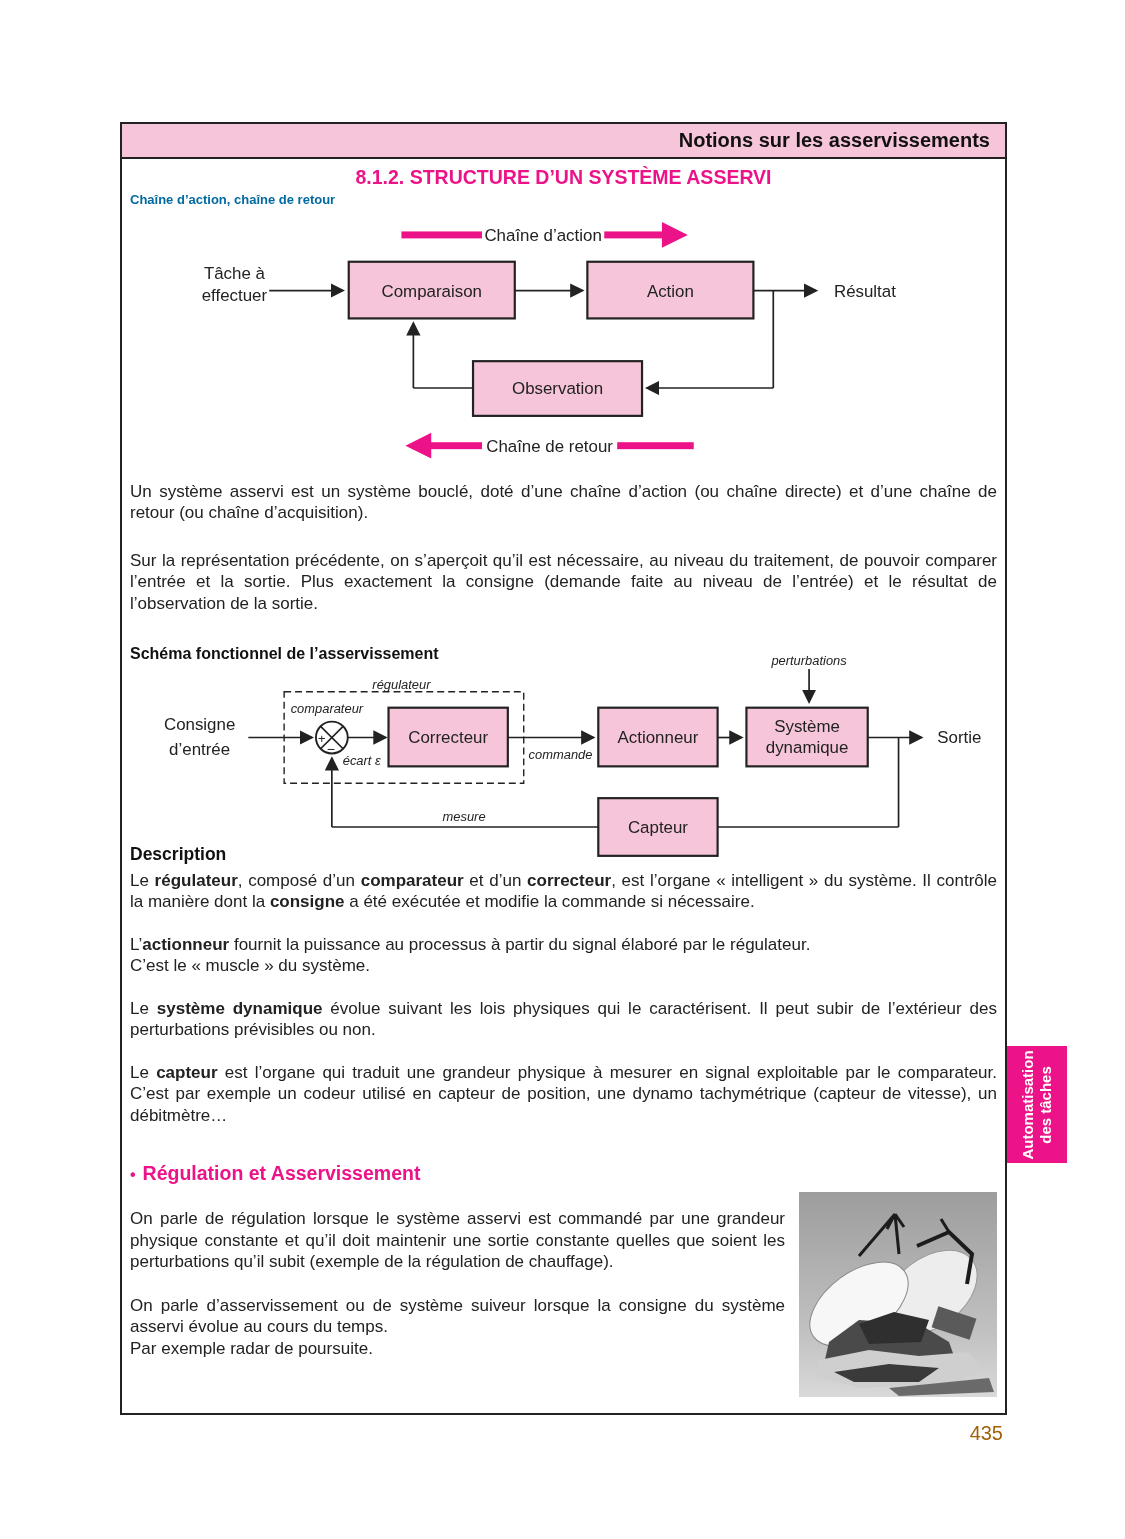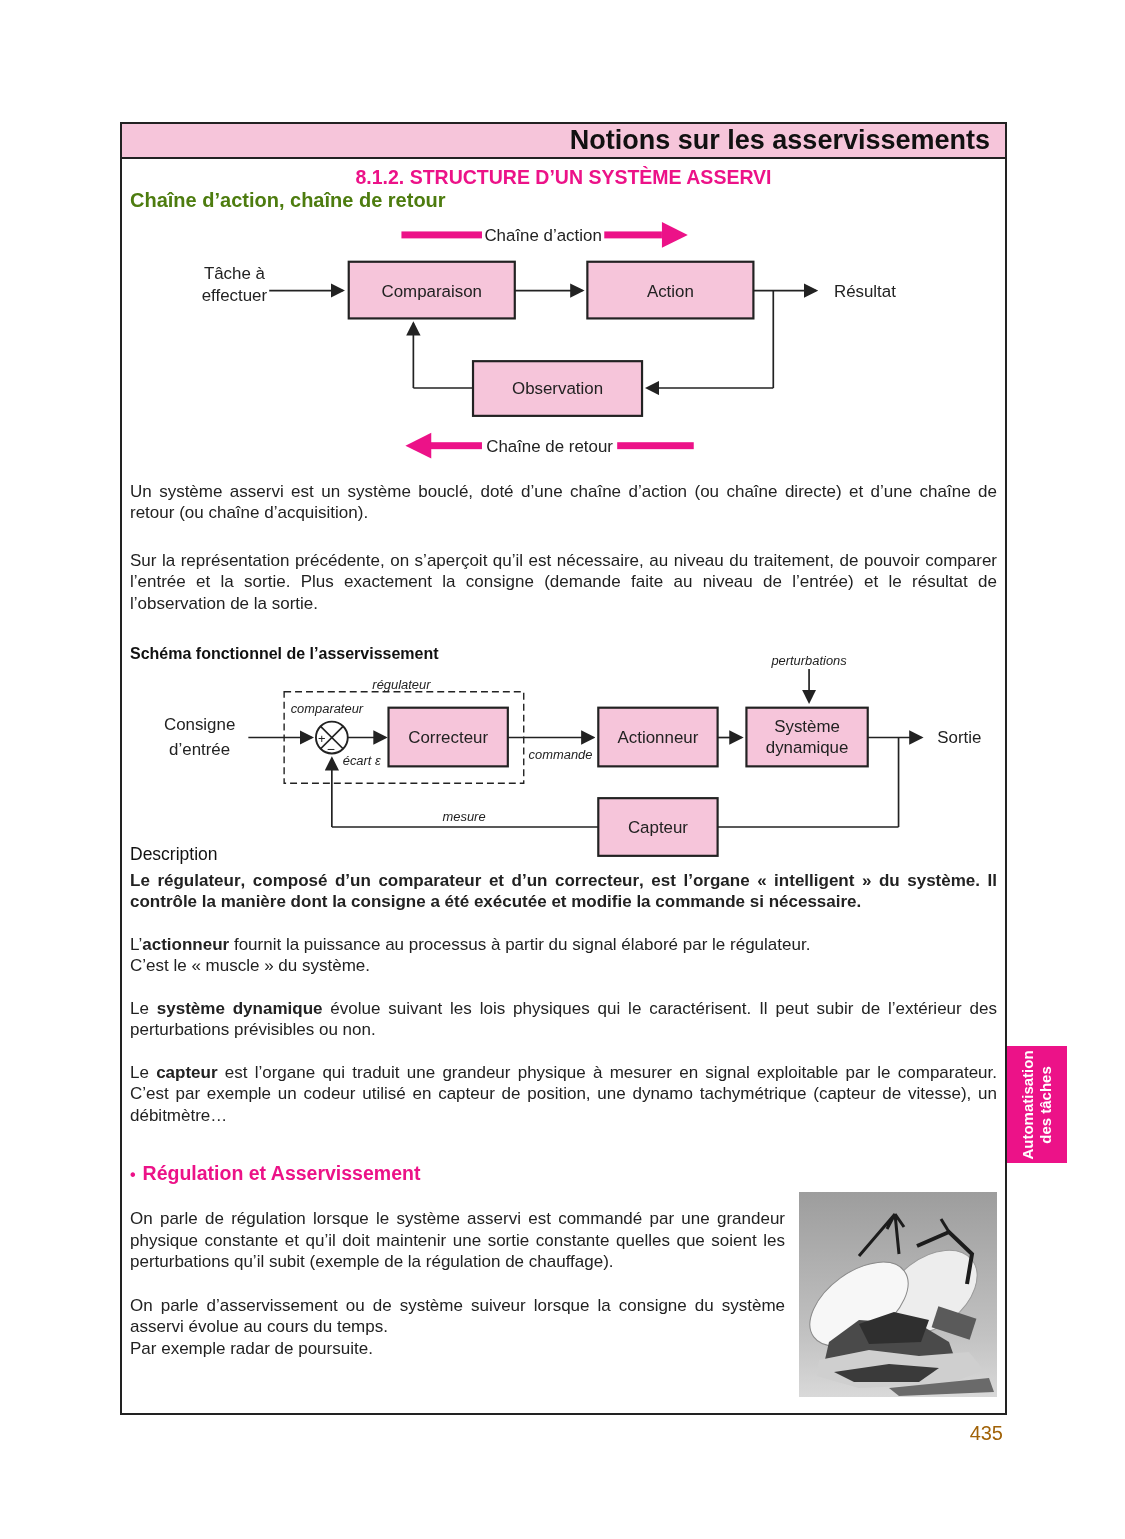--- a/index.html
+++ b/index.html
@@ -7,33 +7,33 @@
     position:relative;width:1125px;height:1539px;background:#fff;
     font-family:"Liberation Sans",sans-serif;color:#222;
   }
   .page-box{
     position:absolute;left:120px;top:122px;width:887px;height:1293px;
     border:2.5px solid #222;box-sizing:border-box;background:#fff;
   }
   .header-bar{
     height:33px;background:#f6c5da;border-bottom:2.5px solid #222;
     display:flex;align-items:center;justify-content:flex-end;
-    padding-right:15px;font-weight:bold;font-size:27px;color:#111;
+    padding-right:15px;font-weight:bold;font-size:20px;color:#111;
   }
   .content{padding:0 8px;font-size:17px;line-height:21.5px;text-align:justify;}
   h1.section-title{color:#ec1288;font-size:19.5px;line-height:22px;margin:7px 0 0;text-align:center;font-weight:bold;}
-  h2.subtitle{font-size:20px;line-height:20px;margin:2px 0 9px;text-align:left;font-weight:bold;color:#4d7c0f;}
+  h2.subtitle{font-size:13px;line-height:20px;margin:2px 0 9px;text-align:left;font-weight:bold;color:#0369a1;}
   h2.mid-heading{font-size:16px;line-height:20px;margin:30px 0 0;text-align:left;font-weight:bold;color:#111;}
-  h3.desc-heading{font-size:17.5px;line-height:21px;margin:-16px 0 0;text-align:left;font-weight:normal;color:#111;}
+  h3.desc-heading{font-size:17.5px;line-height:21px;margin:-16px 0 0;text-align:left;font-weight:bold;color:#111;}
   h2.reg-heading{color:#ec1288;font-size:19.5px;line-height:22px;margin:36px 0 0;text-align:left;font-weight:bold;}
   h2.reg-heading .bullet{font-size:16px;margin-right:7px;}
   p{margin:0;}
   .mt-p1{margin-top:13px;}
   .mt-p2{margin-top:26px;}
-  .mt-p3{margin-top:5px;font-weight:bold;}
+  .mt-p3{margin-top:5px;}
   .mt-p{margin-top:21px;}
   .mt-p7{margin-top:22px;}
   svg.diagram{display:block;width:100%;height:auto;}
   #diag1{margin-top:6px;}
   #diag2{margin-top:-8px;}
   .diagram text{font-family:"Liberation Sans",sans-serif;fill:#222;}
   .lbl{font-size:17px;}
   .lbl-i{font-size:13px;font-style:italic;}
   .pbox{fill:#f6c5da;stroke:#222;stroke-width:2.2;}
   .wire{stroke:#222;stroke-width:1.7;fill:none;}

